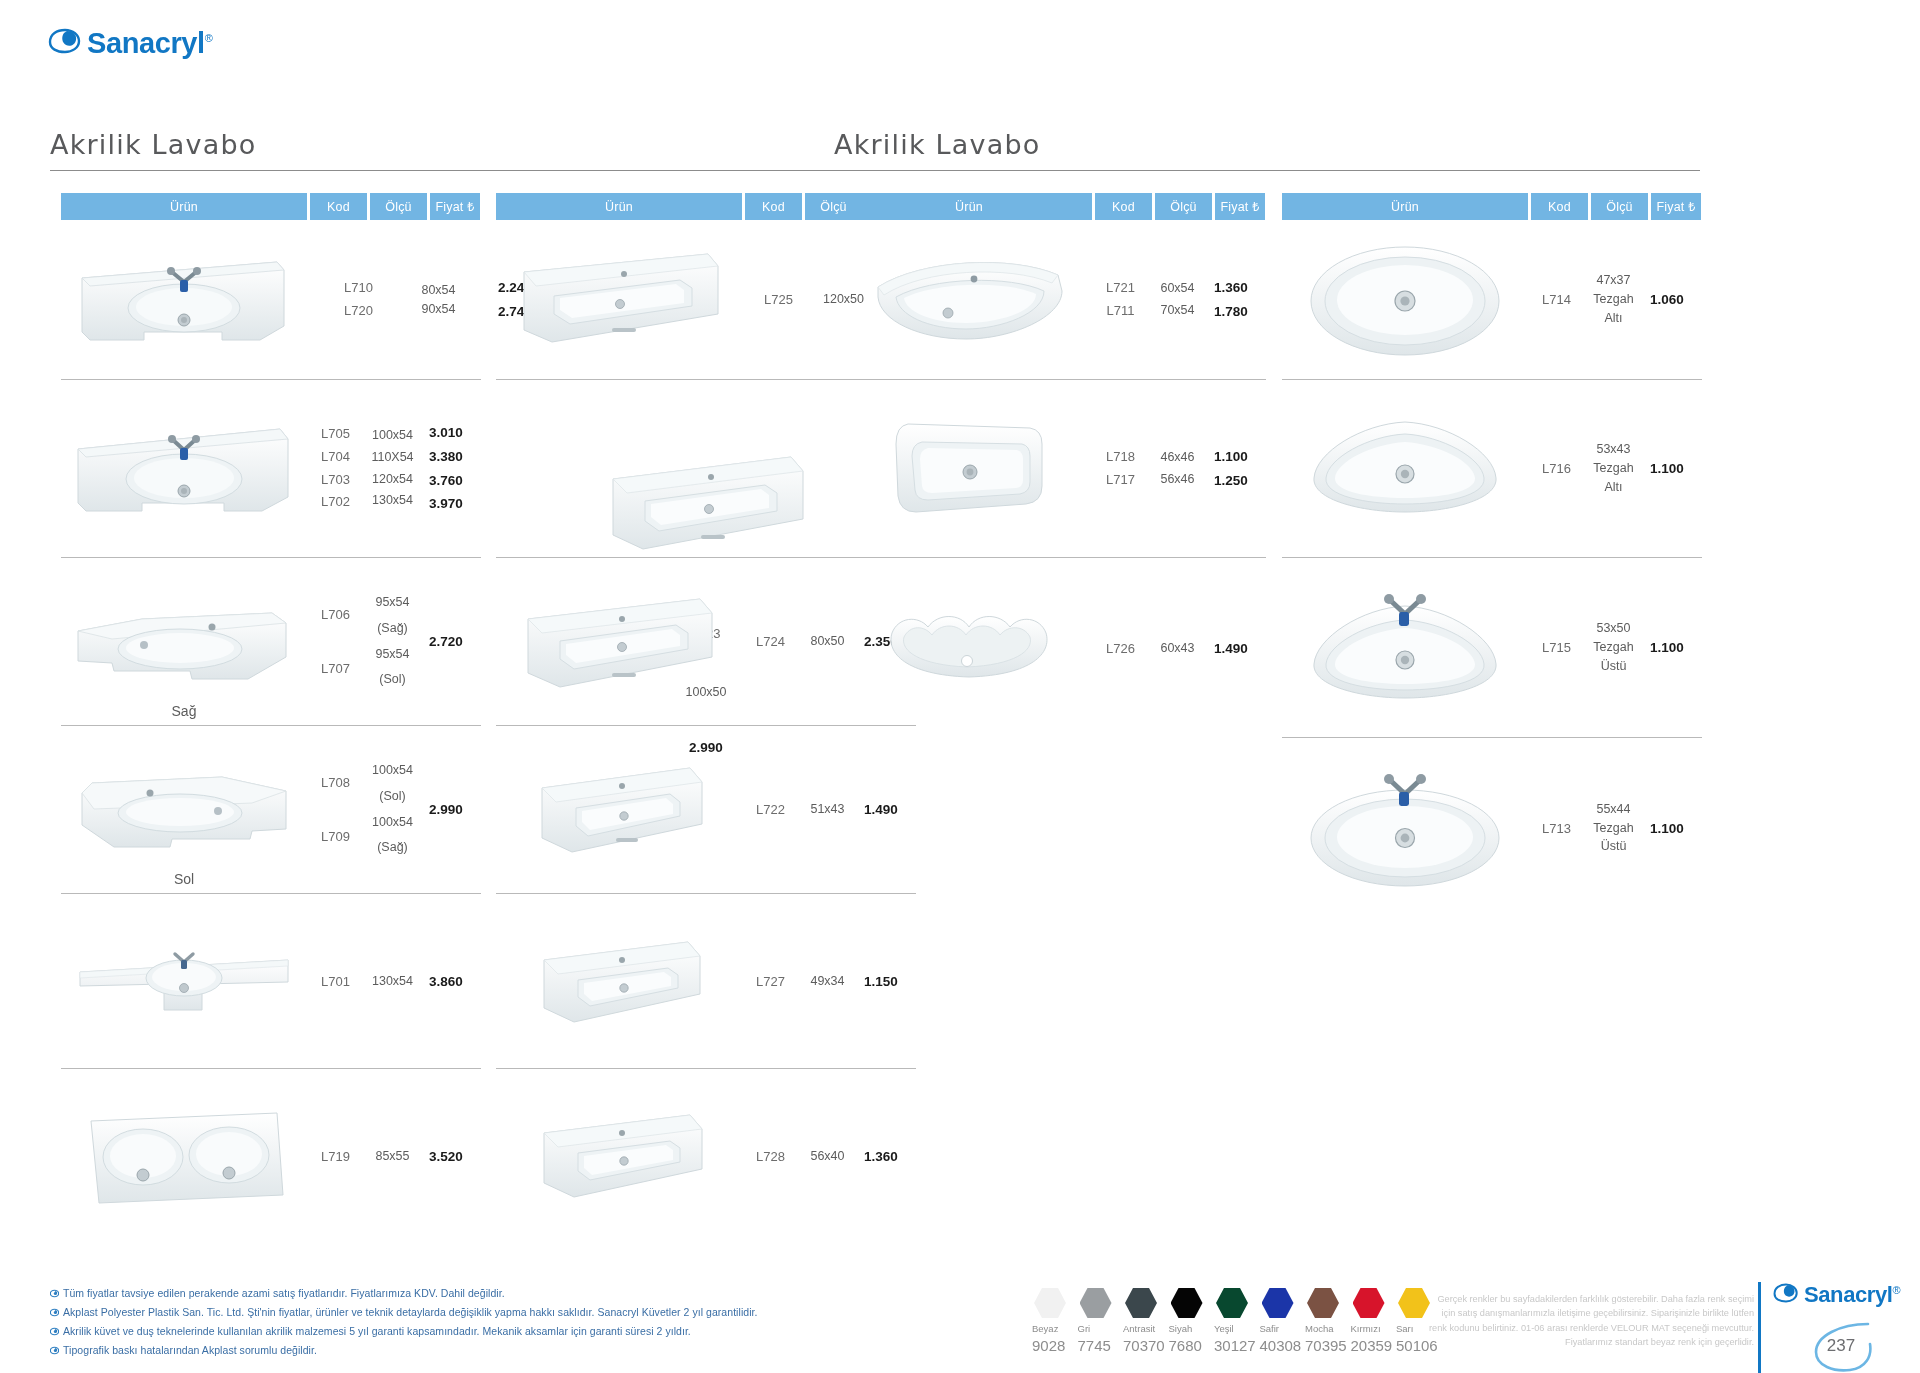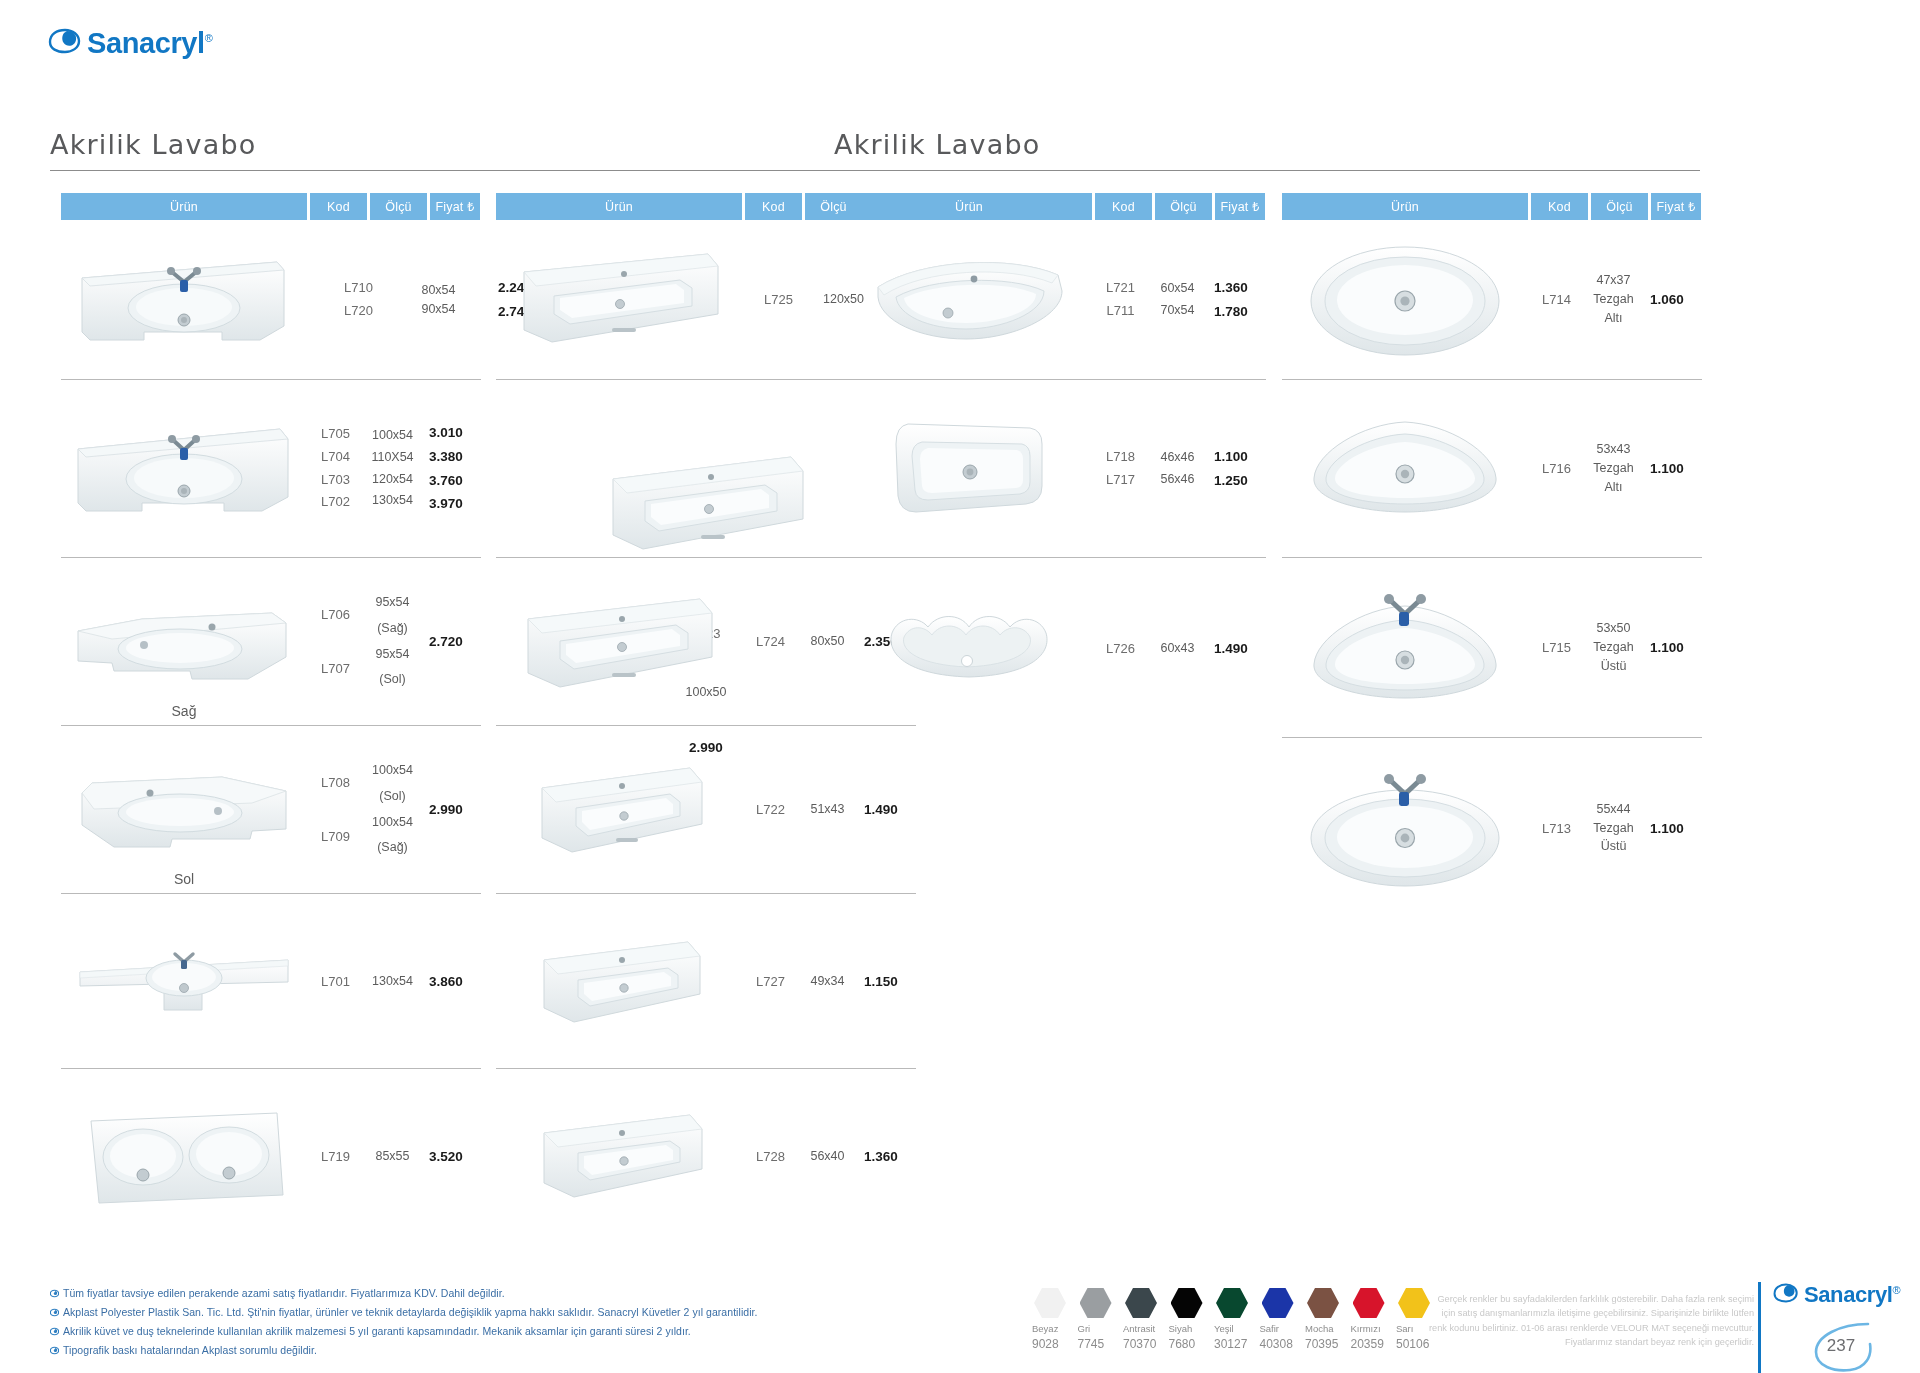--- a/index.html
+++ b/index.html
@@ -139,21 +139,21 @@
 
   
   .swatches { position: absolute; left: 1032px; top: 1288px; display: flex; gap: 9.5px; }
   .sw { width: 36px; text-align: left; }
   .sw-hex {
     width: 32px; height: 30px;
     margin: 0 auto 5px auto;
     clip-path: polygon(25% 0%, 75% 0%, 100% 50%, 75% 100%, 25% 100%, 0% 50%);
   }
   .sw-name { font-size: 9.5px; color: #8d8d8d; line-height: 1.35; }
-  .sw-code { font-size: 12px; color: #8d8d8d; line-height: 1.35; }
+  .sw-code { font-size: 15px; color: #8d8d8d; line-height: 1.35; }
 
   .disclaimer {
     position: absolute;
     left: 1424px; top: 1292px;
     width: 330px;
     font-size: 9.2px;
     color: #c8c8c8;
     line-height: 1.55;
     text-align: right;
   }

